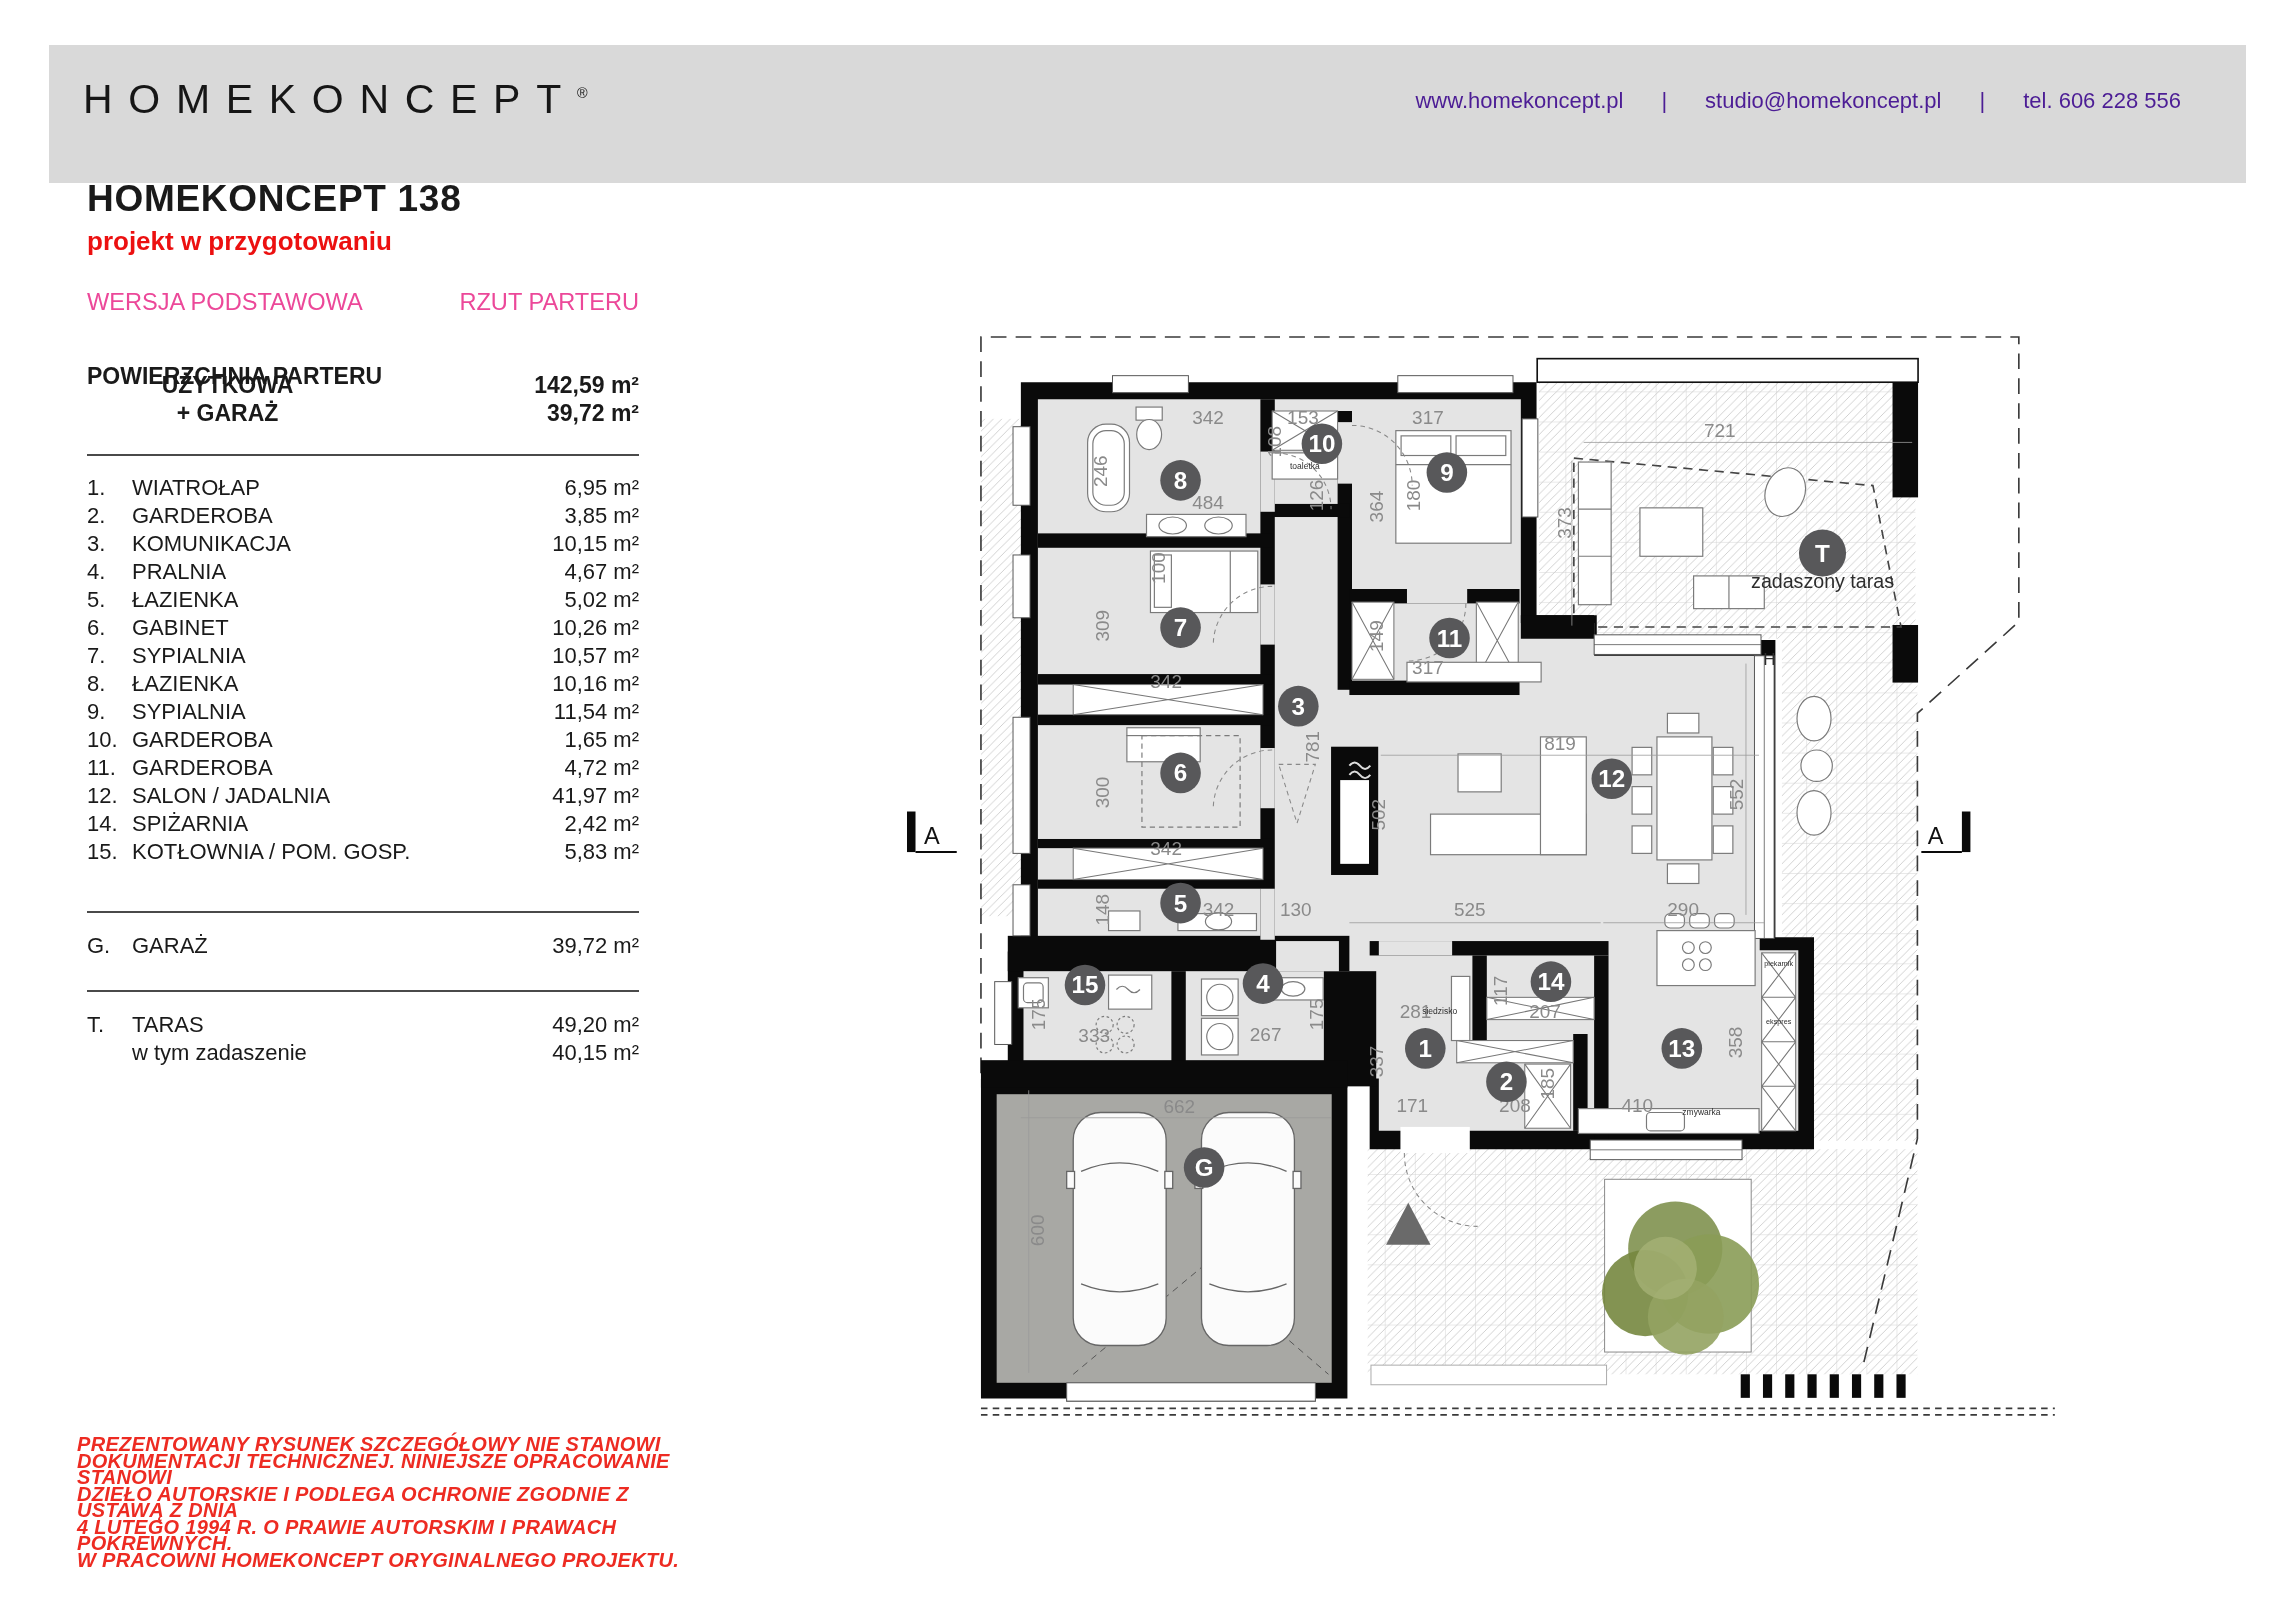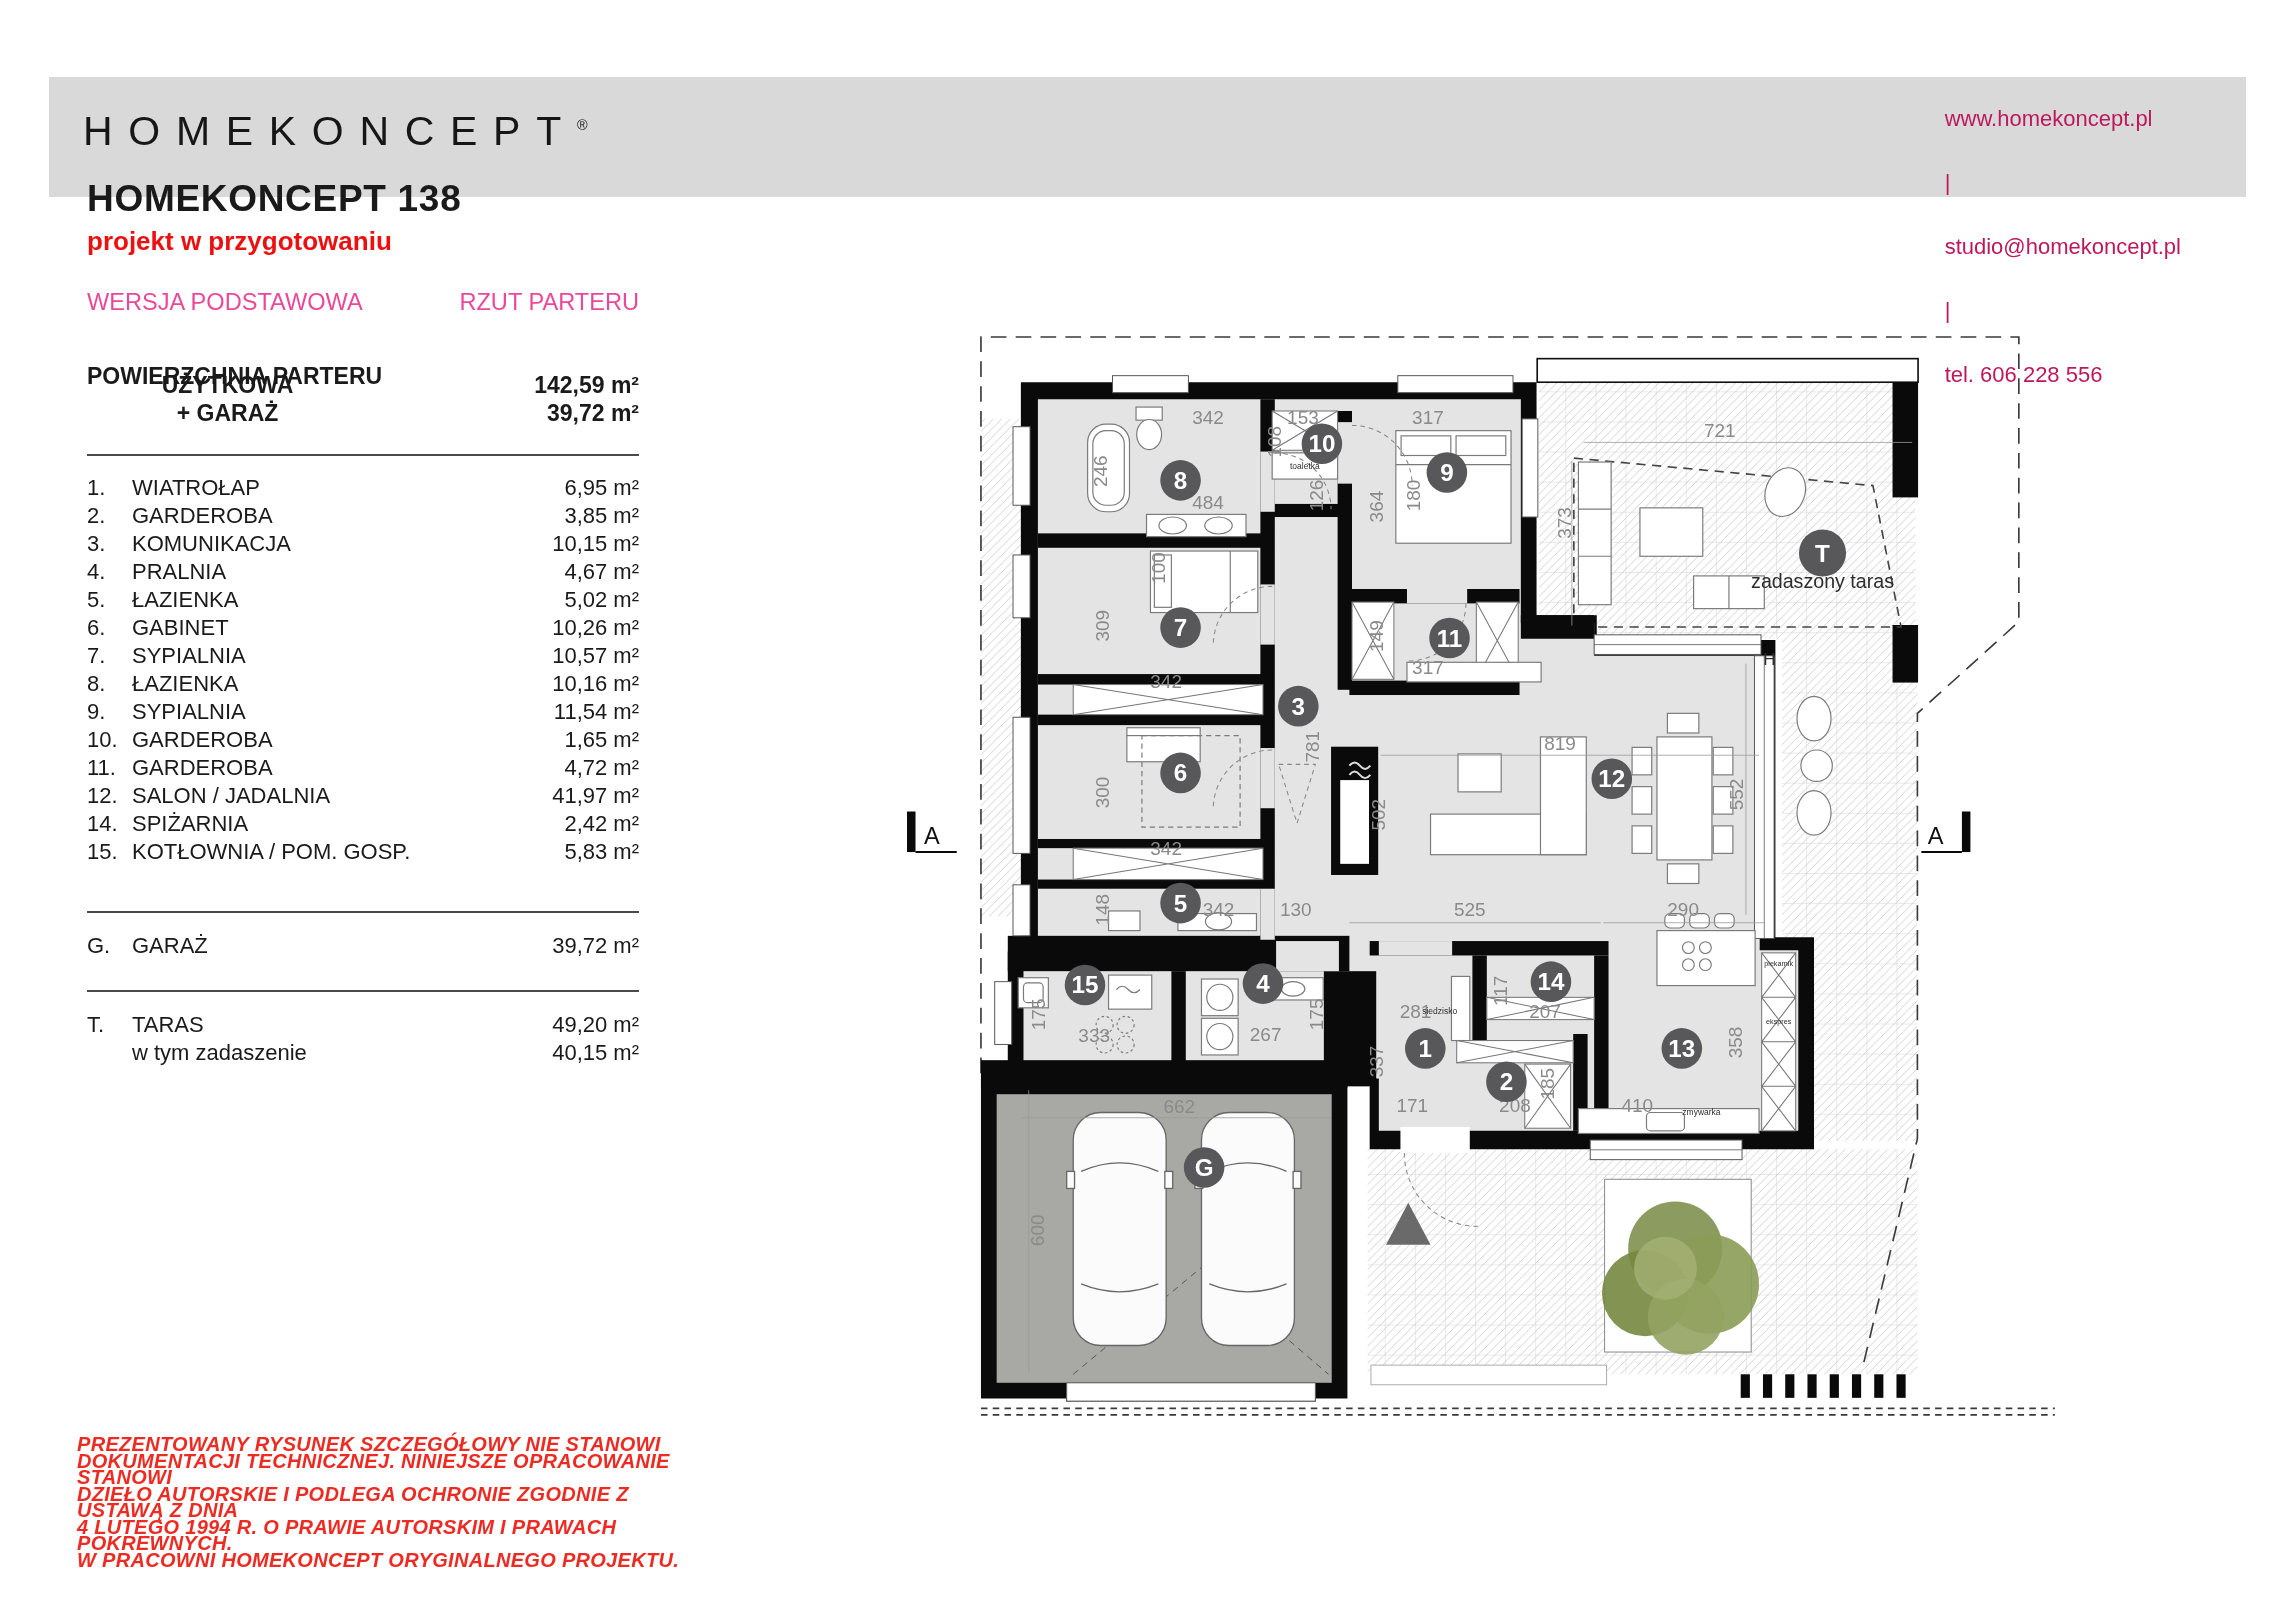--- a/index.html
+++ b/index.html
@@ -1,22 +1,22 @@
 <!DOCTYPE html>
 <html style="font-size:10.5px"><head>
 <meta charset="utf-8">
 <style>
   html,body{margin:0;padding:0;background:#fff;}
   body{width:2295px;height:1623px;position:relative;font-family:"Liberation Sans",sans-serif;color:#1a1a1a;overflow:hidden;}
   .abs{position:absolute;}
   
-  .header{left:49px;top:45px;width:2197px;height:120px;background:#d9d9d9;margin-top:32px;}
+  .header{left:49px;top:45px;width:2197px;height:138px;background:#d9d9d9;}
   .logo{left:34px;top:31px;font-size:41px;font-weight:500;letter-spacing:15.7px;color:#161616;white-space:nowrap;}
   .logo sup{font-size:14.4px;letter-spacing:0;}
-  .contact{right:65px;top:29px;display:flex;gap:38px;font-size:22px;color:#be185d;flex-direction:column;}
+  .contact{right:65px;top:43px;display:flex;gap:38px;font-size:22px;color:#4c1d95;}
   
   .panel{left:87px;top:178px;width:552px;}
   .ttl{left:0;top:0;font-size:37px;font-weight:700;letter-spacing:0.7px;}
   .sub{left:0;top:48px;font-size:26px;font-weight:700;color:#ec1010;}
   .verrow{left:0;top:111px;width:552px;display:flex;justify-content:space-between;font-size:23.6px;color:#ec4899;}
   .sumrow{width:552px;display:flex;font-size:23px;font-weight:700;line-height:28px;}
   .sumrow .sl{width:281px;text-align:center;}
   .sumrow .sv{flex:1;text-align:right;}
   .sum1{left:0;top:165px;font-size:23px;font-weight:700;margin-top:20px;}
   .sum2{left:0;top:193px;}

